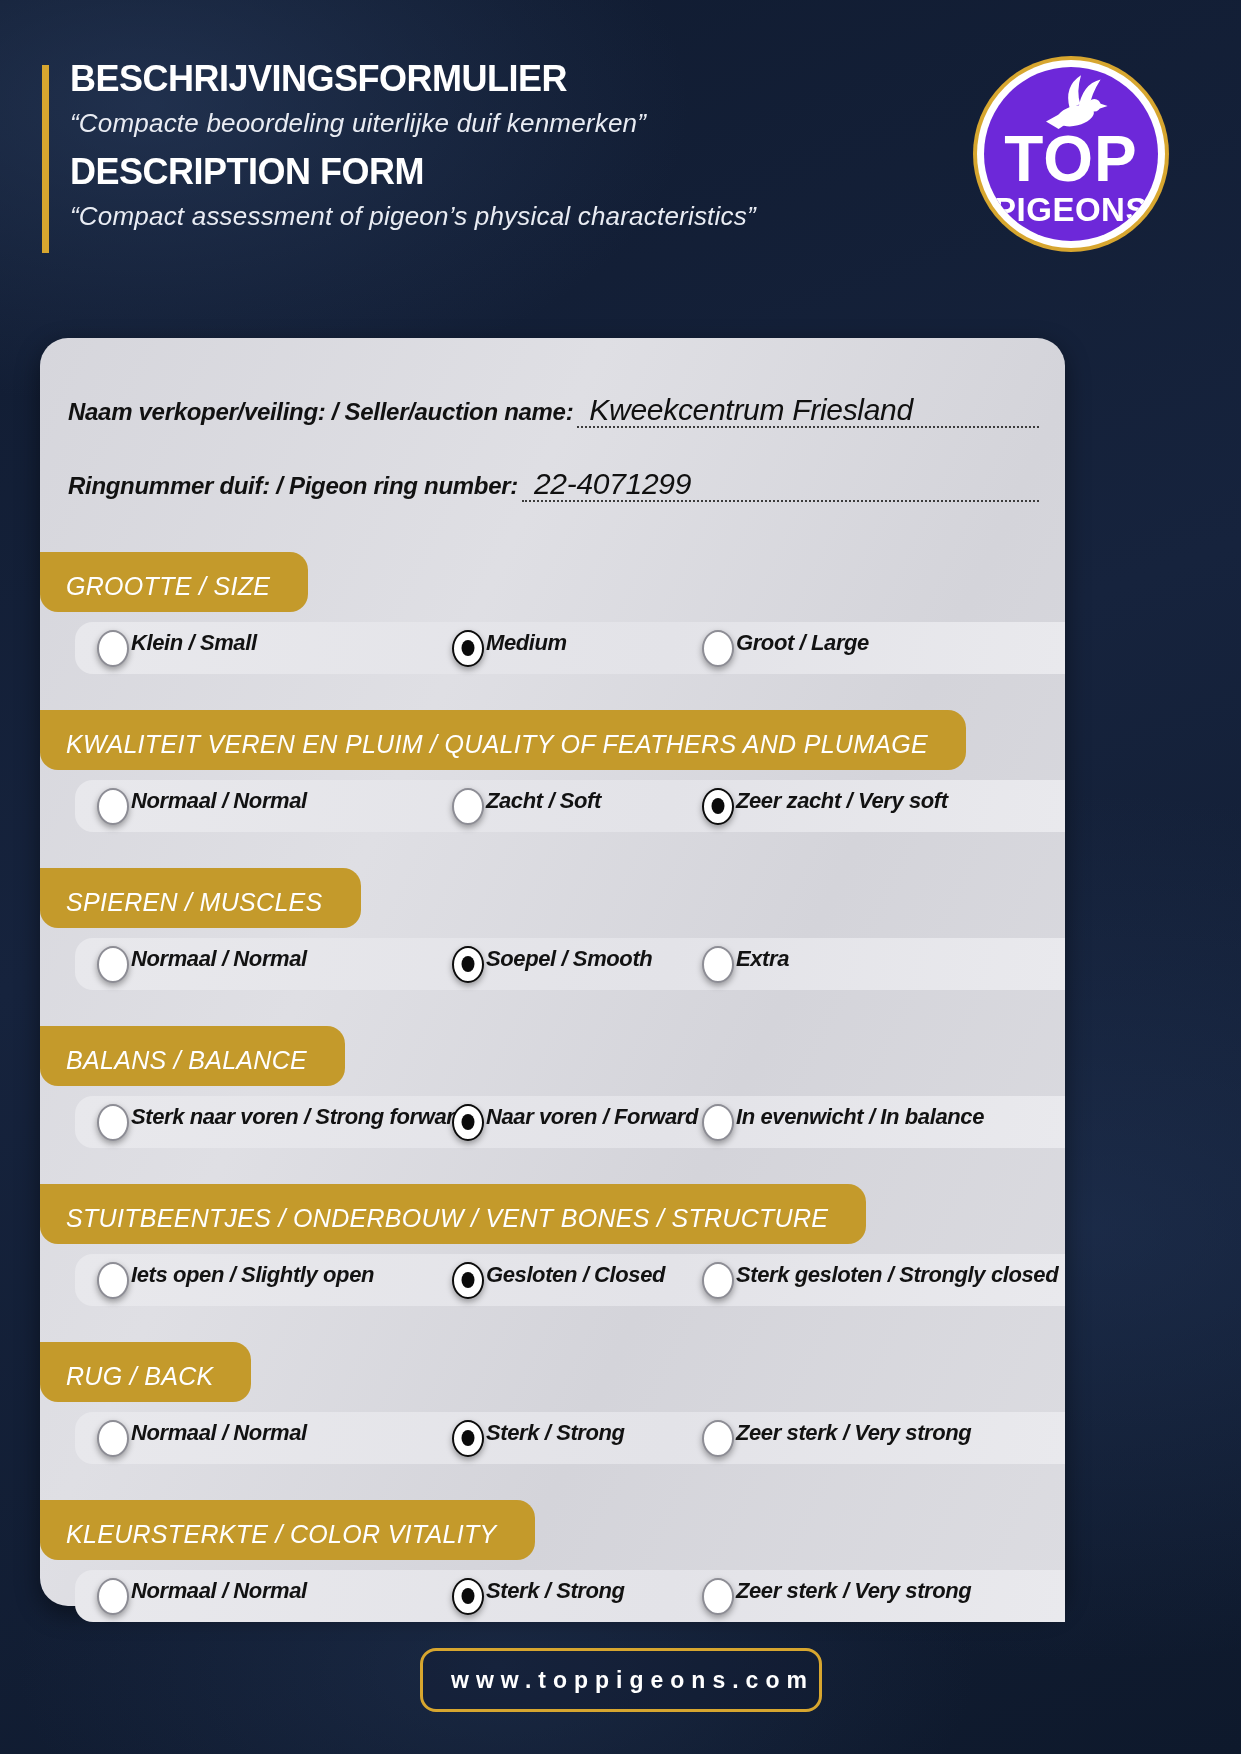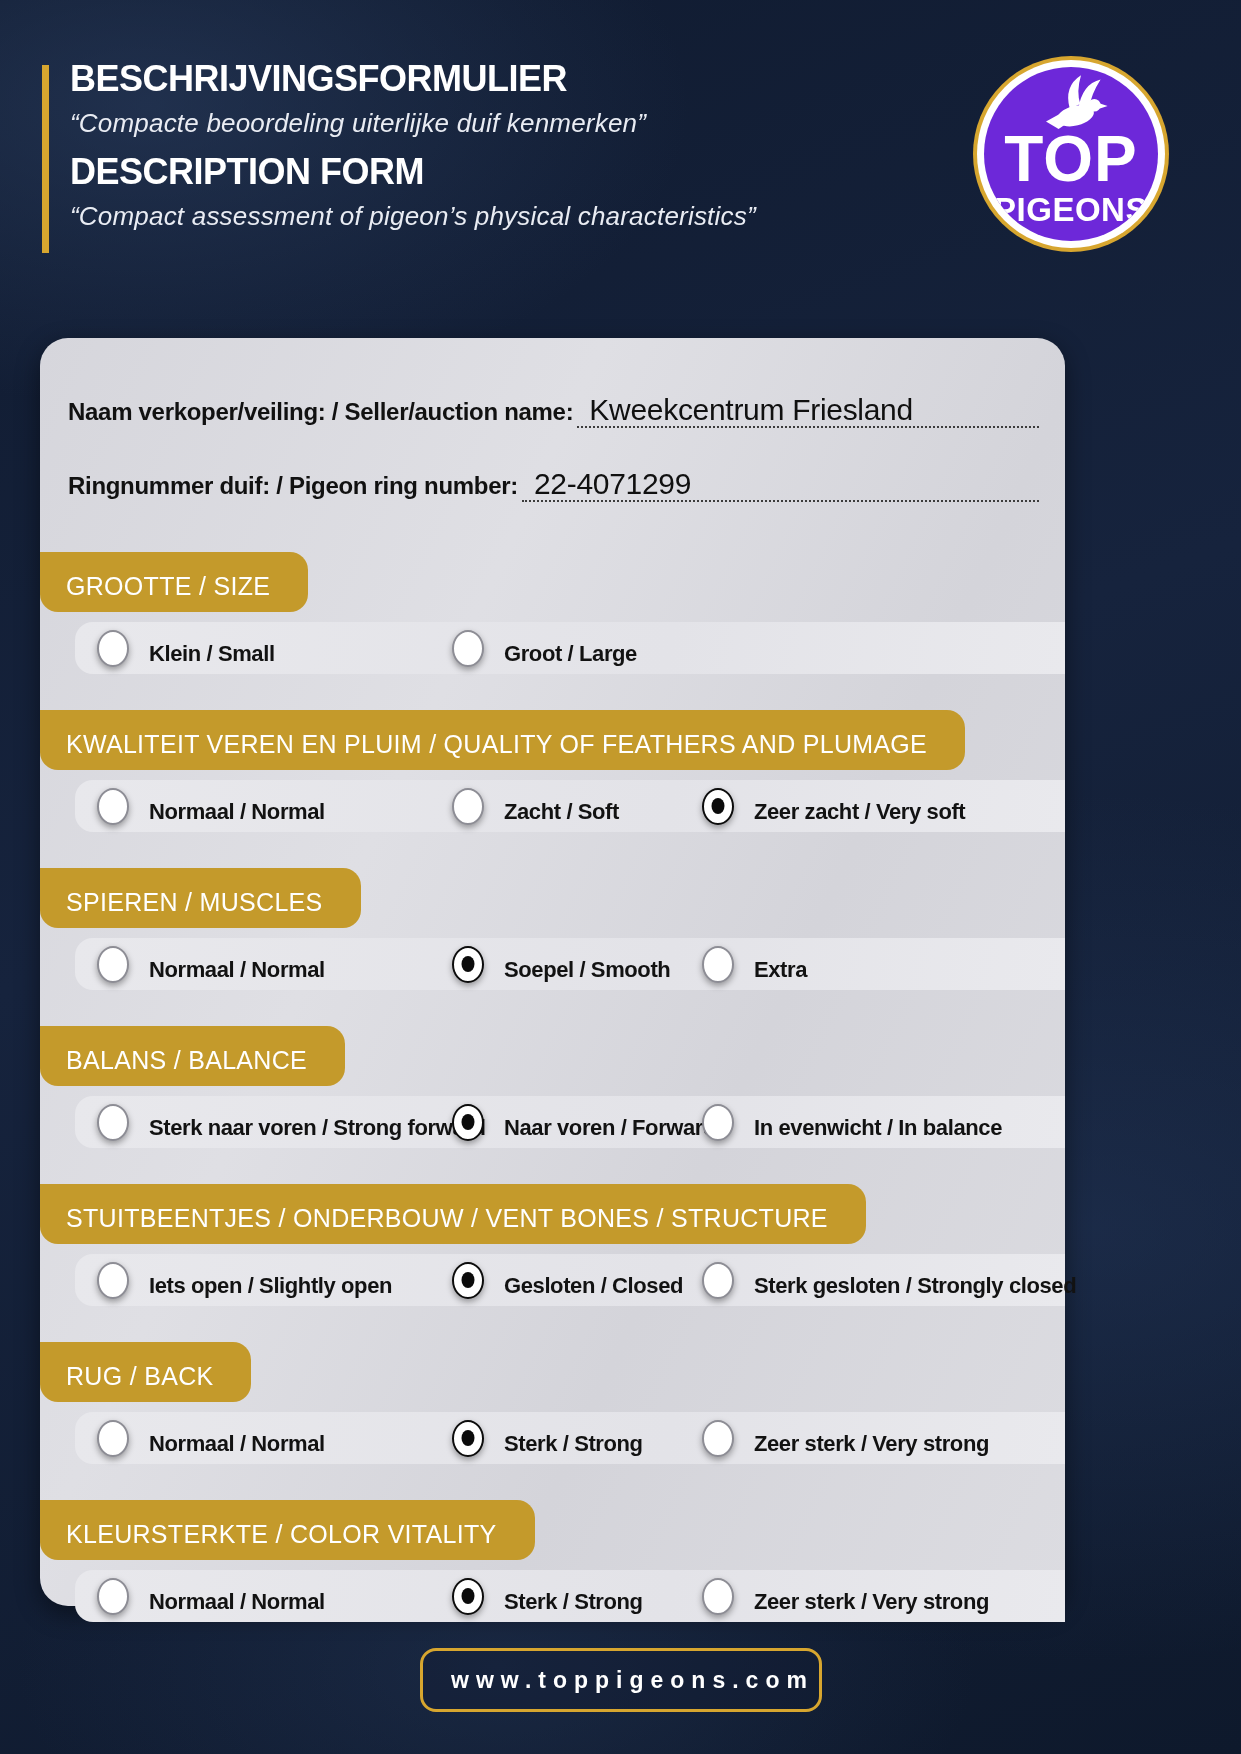--- a/index.html
+++ b/index.html
@@ -32,38 +32,38 @@
   .logo-top{top:60px;font-size:64px;font-weight:900;letter-spacing:1px;line-height:1;}
   .logo-name{top:124px;font-size:33px;font-weight:900;letter-spacing:.5px;}
   .logo-tag{top:176px;font-size:11px;font-weight:700;}
   .logo-since{top:172px;font-size:14px;font-weight:800;color:var(--gold-bright);letter-spacing:1px;}
   .logo-dove{position:absolute;top:4px;left:38px;width:104px;height:70px;}
   .logo-dove svg{width:100%;height:100%;fill:#fff;}
 
   
   .card{position:absolute;left:40px;top:338px;width:1025px;height:1268px;border-radius:28px;
         background:linear-gradient(115deg,#d6d6dc 0%,#dfdfe4 35%,#d4d4da 65%,#dcdce1 100%);
-        box-shadow:0 8px 24px rgba(0,0,0,.45);}
+        box-shadow:0 8px 24px rgba(0,0,0,.45);font-style:italic;}
   .fields{margin:32px 26px 0 28px;}
   .field{display:flex;align-items:flex-end;height:58px;margin-bottom:16px;}
   .field-label{font-size:24px;font-weight:700;color:#111;white-space:nowrap;letter-spacing:-.3px;
                padding-bottom:2px;font-stretch:condensed;}
   .field-line{flex:1;border-bottom:2px dotted #3c3c3c;margin-left:4px;padding:0 0 0 12px;}
   .field-value{font-size:30px;font-weight:500;color:#101010;letter-spacing:-.3px;line-height:1.1;
                font-stretch:condensed;white-space:nowrap;}
 
   .sections{margin-top:50px;}
   .section{margin-bottom:36px;}
   .pill{display:inline-block;background:var(--gold);color:#fff;height:52px;line-height:52px;
         padding:8px 38px 0 26px;font-size:25px;font-weight:500;letter-spacing:.3px;
         border-radius:0 18px 18px 18px;font-stretch:condensed;}
   .optrow{margin:10px 0 0 35px;height:52px;background:linear-gradient(100deg,#e8e8ec, #e3e3e8 60%, #e9e9ed);
           border-radius:18px 0 0 18px;display:grid;grid-template-columns:355px 250px 1fr;
           align-items:center;padding-left:22px;}
-  .opt{display:flex;align-items:flex-end;gap:20px;min-width:0;}
+  .opt{display:flex;align-items:flex-start;gap:2px;min-width:0;}
   .radio{width:28px;height:33px;border-radius:50%;background:#fff;border:2px solid #8d8d95;
          box-shadow:0 3px 6px rgba(0,0,0,.35);flex:0 0 auto;position:relative;cursor:pointer;}
   .radio.selected{border-color:#0c0c0c;}
   .radio.selected::after{content:"";position:absolute;left:50%;top:50%;width:13px;height:16px;
          transform:translate(-50%,-50%);border-radius:50%;background:#0b0b0b;}
   .opt-label{font-size:22px;font-weight:600;color:#121212;white-space:nowrap;letter-spacing:-.4px;
              font-stretch:condensed;}
 
   
   .site-btn{width:372px;height:58px;margin:42px auto 0;border-radius:16px;border:3px solid var(--gold-bright);
@@ -121,20 +121,24 @@
 </div>
   <div class="sections">
   <div class="section">
     <div class="pill">GROOTTE / SIZE</div>
     <div class="optrow">
   <div class="opt">
     <span class="radio"></span>
     <span class="opt-label">Klein / Small</span>
   </div>
 
+  <div class="opt">
+    <span class="radio selected"></span>
+    <span class="opt-label">Medium</span>
+  </div>
 
   <div class="opt">
     <span class="radio"></span>
     <span class="opt-label">Groot / Large</span>
   </div>
 </div>
   </div>
 
   <div class="section">
     <div class="pill">KWALITEIT VEREN EN PLUIM / QUALITY OF FEATHERS AND PLUMAGE</div>

